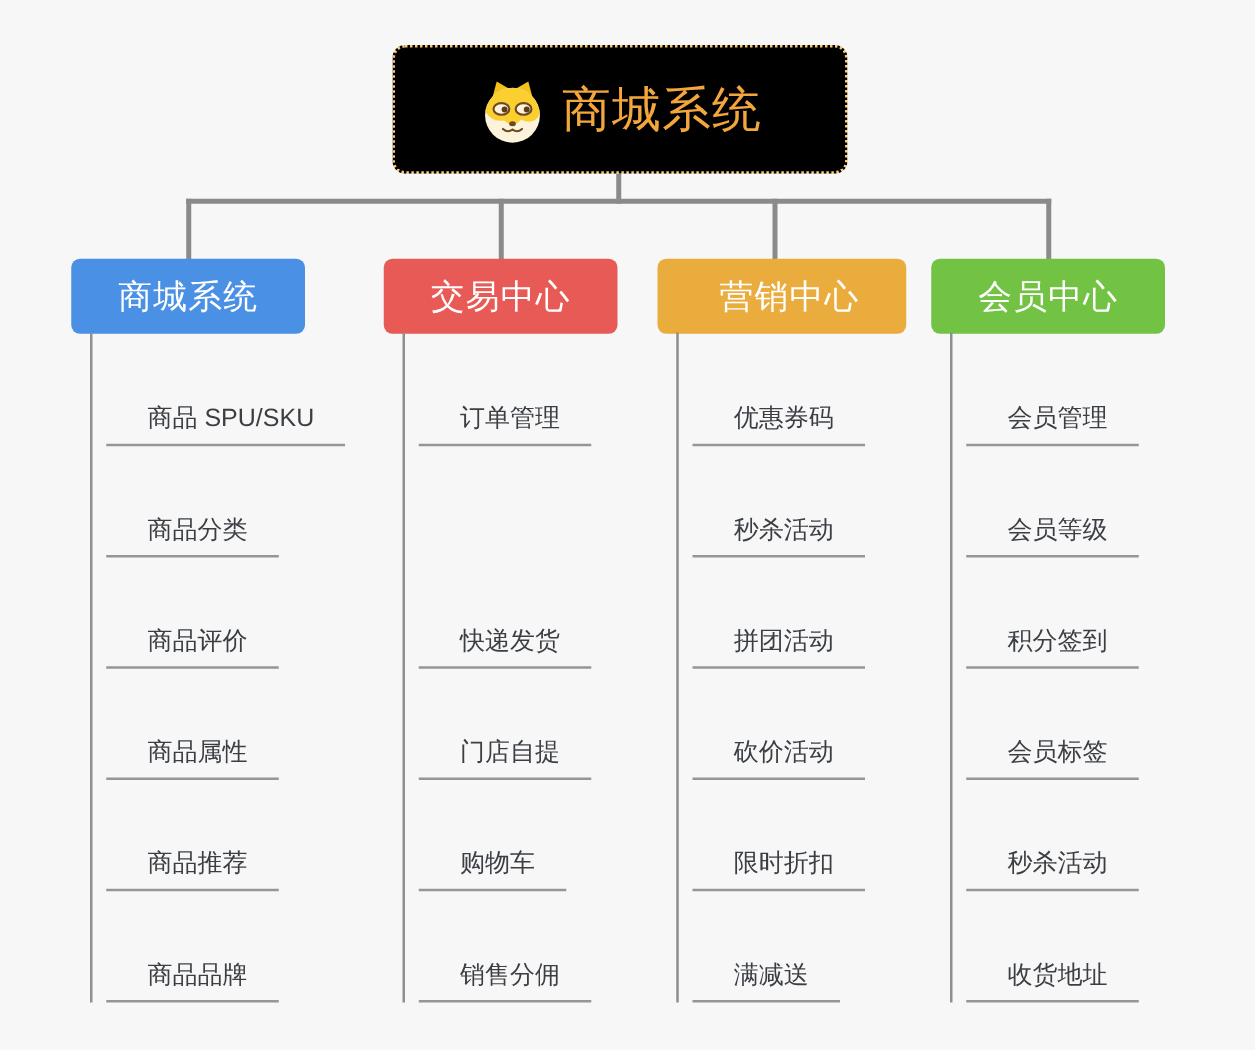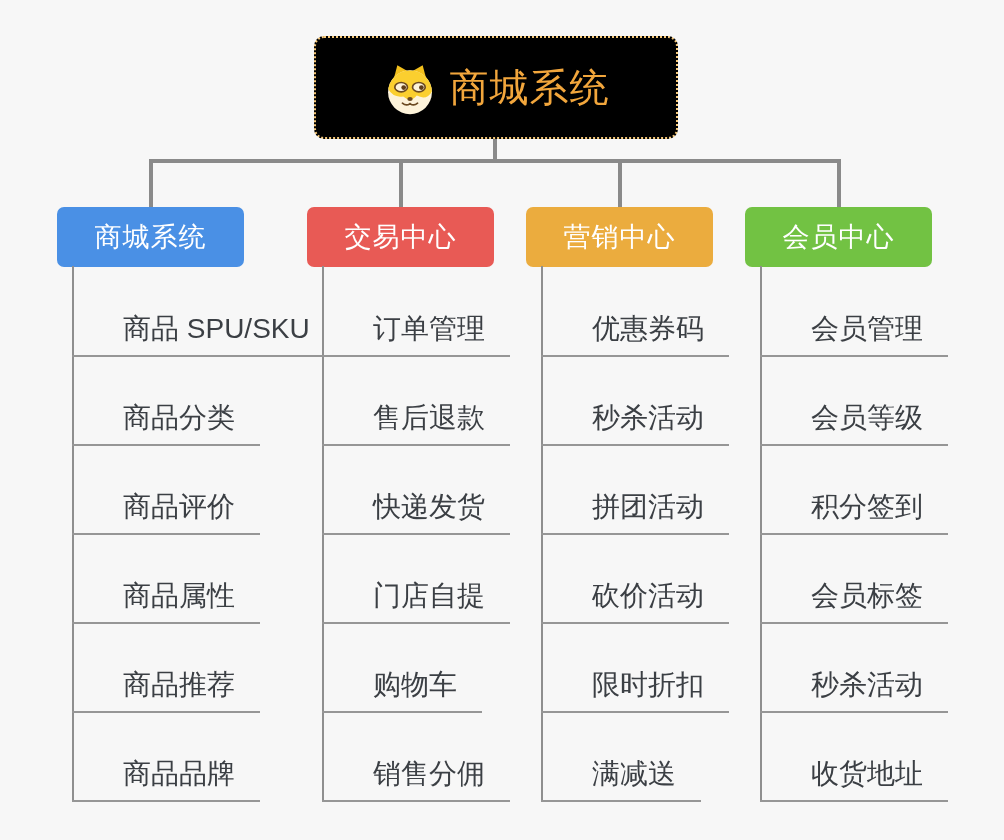--- a/index.html
+++ b/index.html
@@ -22,24 +22,24 @@
 
   
   .branch{position:absolute;top:207px;width:260px;height:600px;}
   .b-1{left:57px;} .b-2{left:307px;} .b-3{left:526px;} .b-4{left:745px;}
   .branch-box{position:absolute;left:0;top:0;width:187px;height:60px;border-radius:7px;
     display:flex;align-items:center;justify-content:center;
     color:#ffffff;font-size:27px;letter-spacing:1px;}
   .vline{position:absolute;left:15px;top:59px;width:2px;height:536px;background:#8f8f8f;}
 
   
-  .leaf{position:absolute;left:15px;height:46px;box-sizing:border-box;
+  .leaf{position:absolute;left:28px;height:46px;box-sizing:border-box;
     display:flex;align-items:flex-end;white-space:nowrap;
-    padding:0 25px 7px 51px;border-bottom:2px solid #969696;
-    font-size:28px;color:#3b3f44;}
+    padding:0 25px 7px 33px;border-bottom:2px solid #969696;
+    font-size:20px;color:#3b3f44;}
   .r1{top:104px;} .r2{top:193px;} .r3{top:282px;} .r4{top:371px;text-align:center;} .r5{top:460px;} .r6{top:549px;}
 </style>
 </head>
 <body>
 
 <div class="stage">
 
   <div class="cline root-stub"></div>
   <div class="cline bus"></div>
   <div class="cline stub stub-1"></div>
@@ -76,29 +76,28 @@
     <div class="leaf r3">商品评价</div>
     <div class="leaf r4">商品属性</div>
     <div class="leaf r5">商品推荐</div>
     <div class="leaf r6">商品品牌</div>
   </div>
 
   <div class="branch b-2">
     <div class="branch-box" style="background-color: rgb(232, 90, 85);">交易中心</div>
     <div class="vline"></div>
     <div class="leaf r1">订单管理</div>
-    <div class="leaf r2">售后退款</div>
     <div class="leaf r3">快递发货</div>
     <div class="leaf r4">门店自提</div>
     <div class="leaf r5">购物车</div>
     <div class="leaf r6">销售分佣</div>
   </div>
 
   <div class="branch b-3">
-    <div class="branch-box" style="background-color: rgb(235, 172, 62);">营销中心</div>
+    <div class="branch-box" style="background-color: rgb(235, 172, 62); padding-left: 12px;">营销中心</div>
     <div class="vline"></div>
     <div class="leaf r1">优惠券码</div>
     <div class="leaf r2">秒杀活动</div>
     <div class="leaf r3">拼团活动</div>
     <div class="leaf r4">砍价活动</div>
     <div class="leaf r5">限时折扣</div>
     <div class="leaf r6">满减送</div>
   </div>
 
   <div class="branch b-4">

